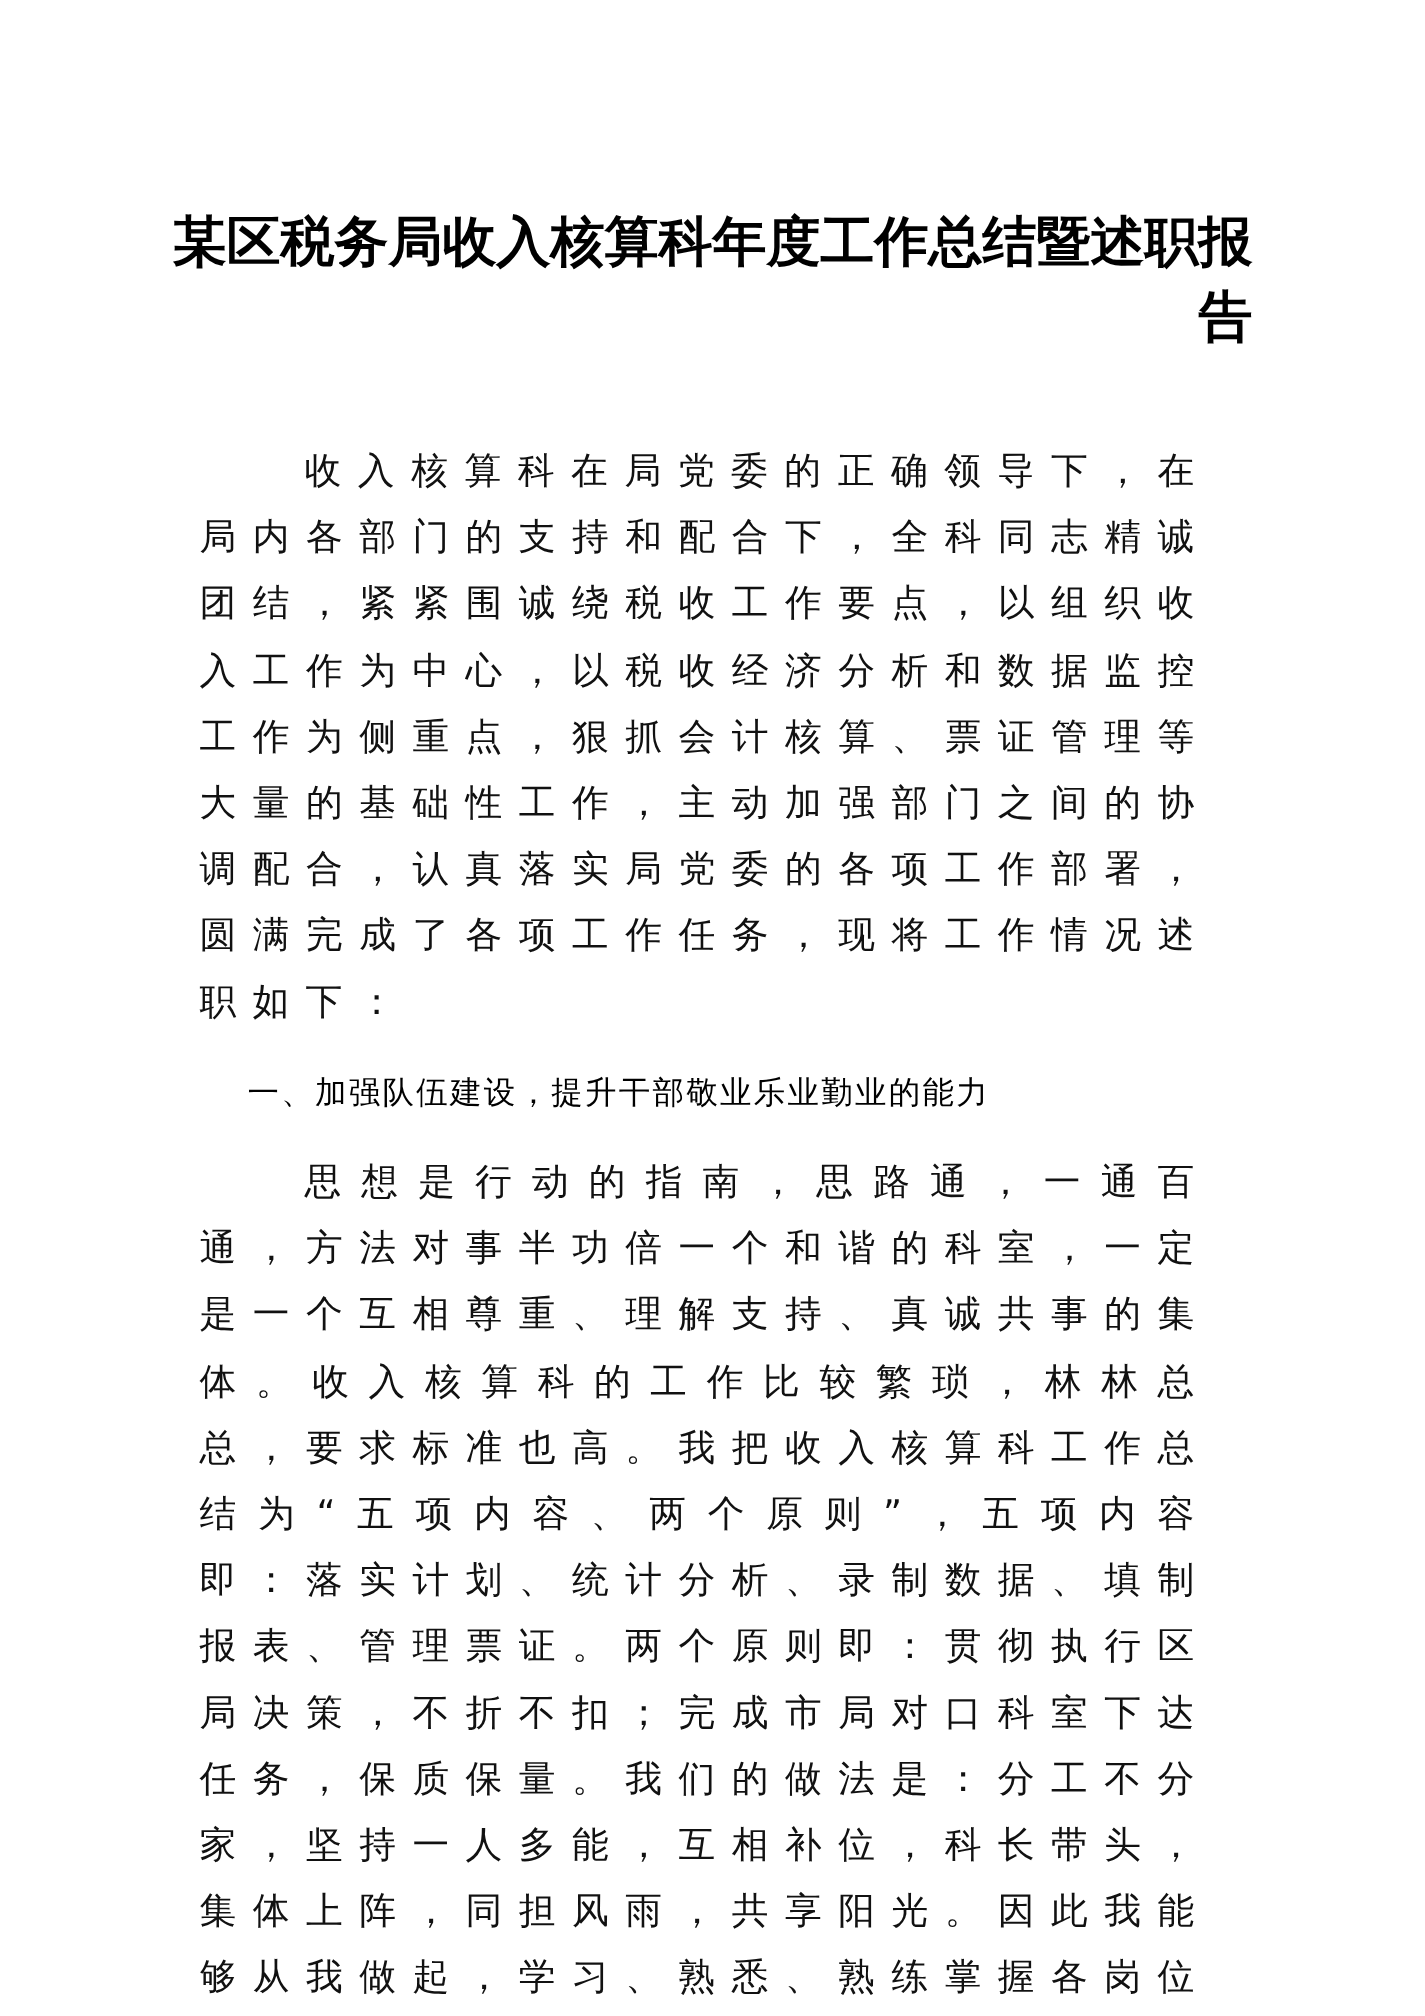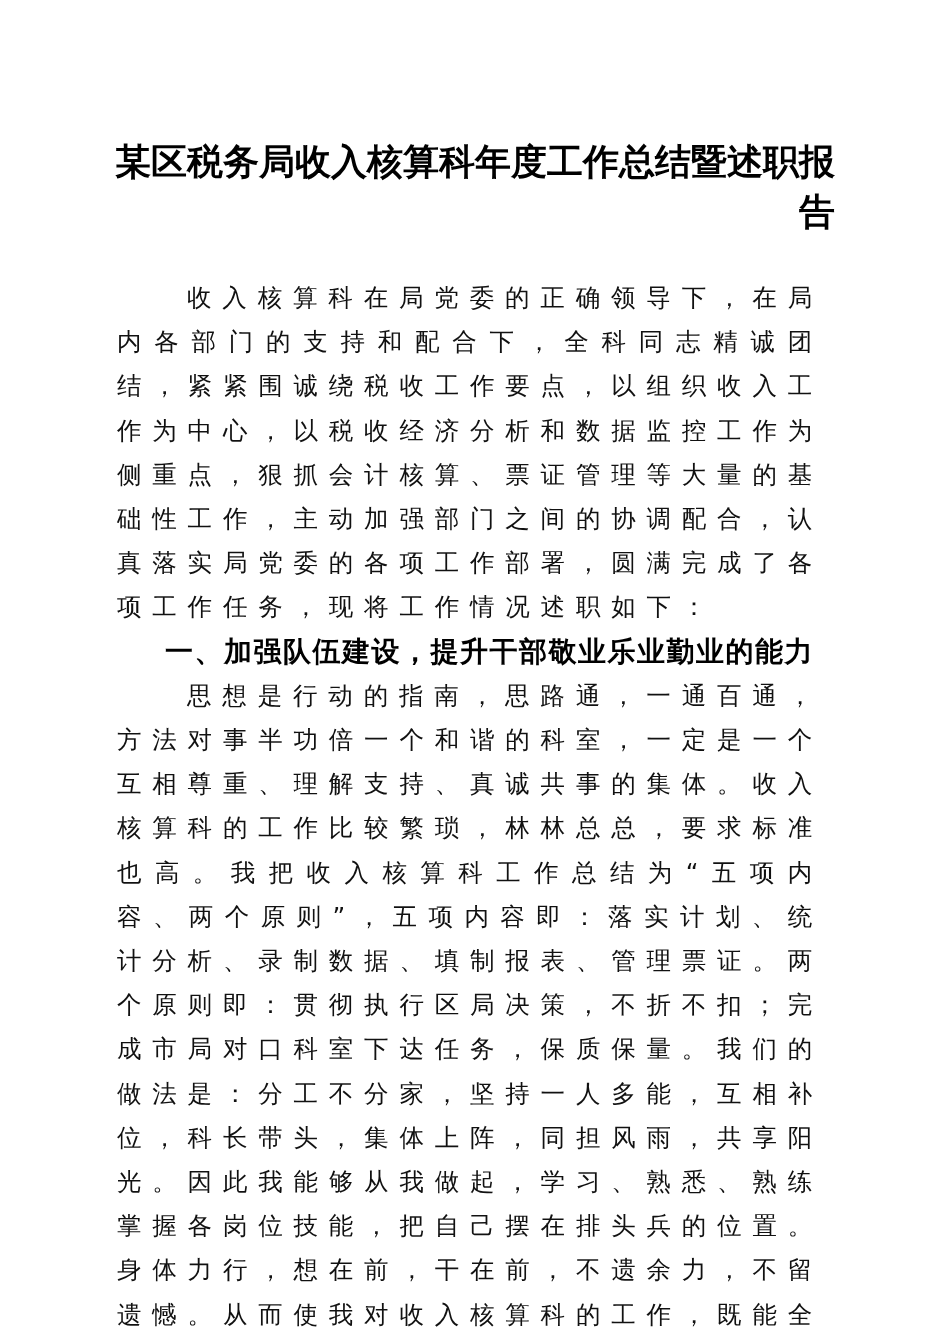--- a/index.html
+++ b/index.html
@@ -40,30 +40,30 @@
       left: 0;
       width: 706px;
       font-family: "DejaVu Sans", "Liberation Sans", sans-serif;
       font-size: 24.5px;
       line-height: 44.2px;
       letter-spacing: 10.8px;
       color: #111;
       text-align: justify;
     }
     .para {
-      margin: 0;
+      margin: 16px;
       text-indent: 70px;
     }
     .heading {
       margin: 0;
       text-indent: 48px;
       font-family: "DejaVu Sans", "Liberation Sans", sans-serif;
-      font-weight: bold;
+      font-weight: normal;
       letter-spacing: 1.5px;
-      font-size: 28px;
+      font-size: 21px;
       color: #000;
     }
   </style>
 </head>
 <body>
 
 <div class="page">
   <h1 class="title">某区税务局收入核算科年度工作总结暨述职报告</h1>
 
   <div class="body-text">

